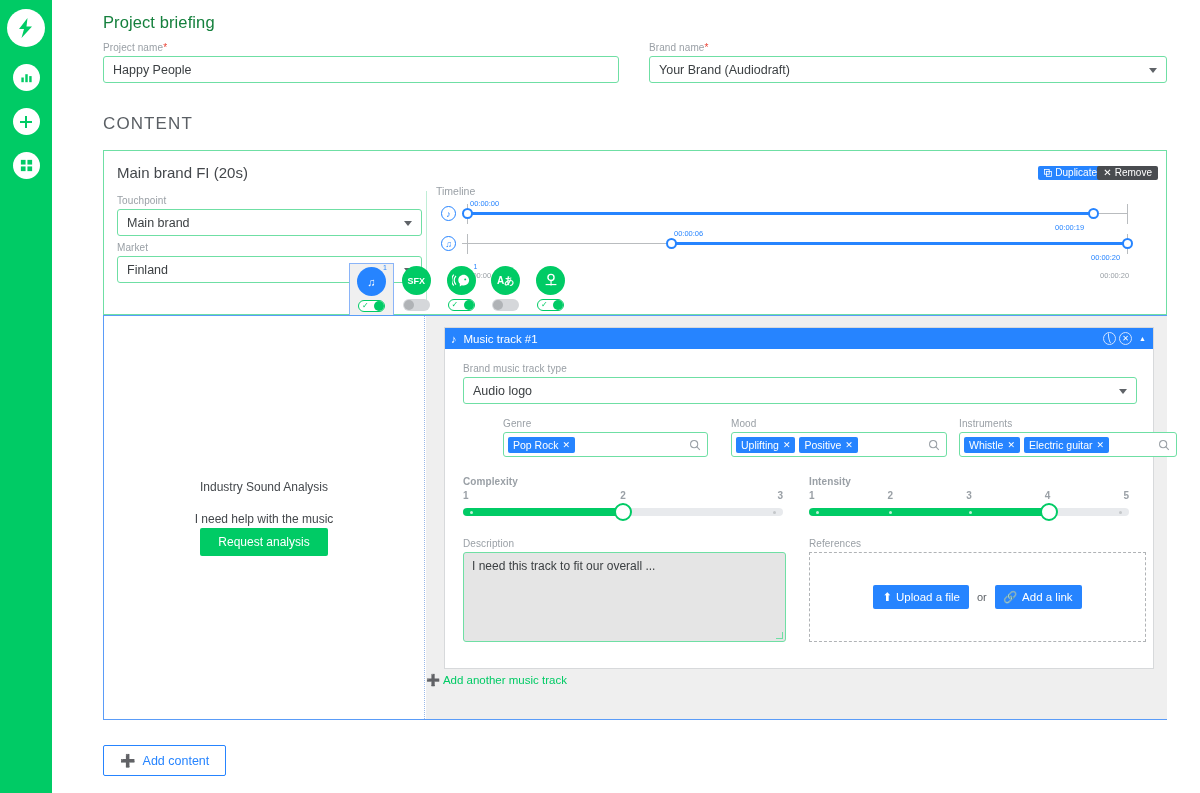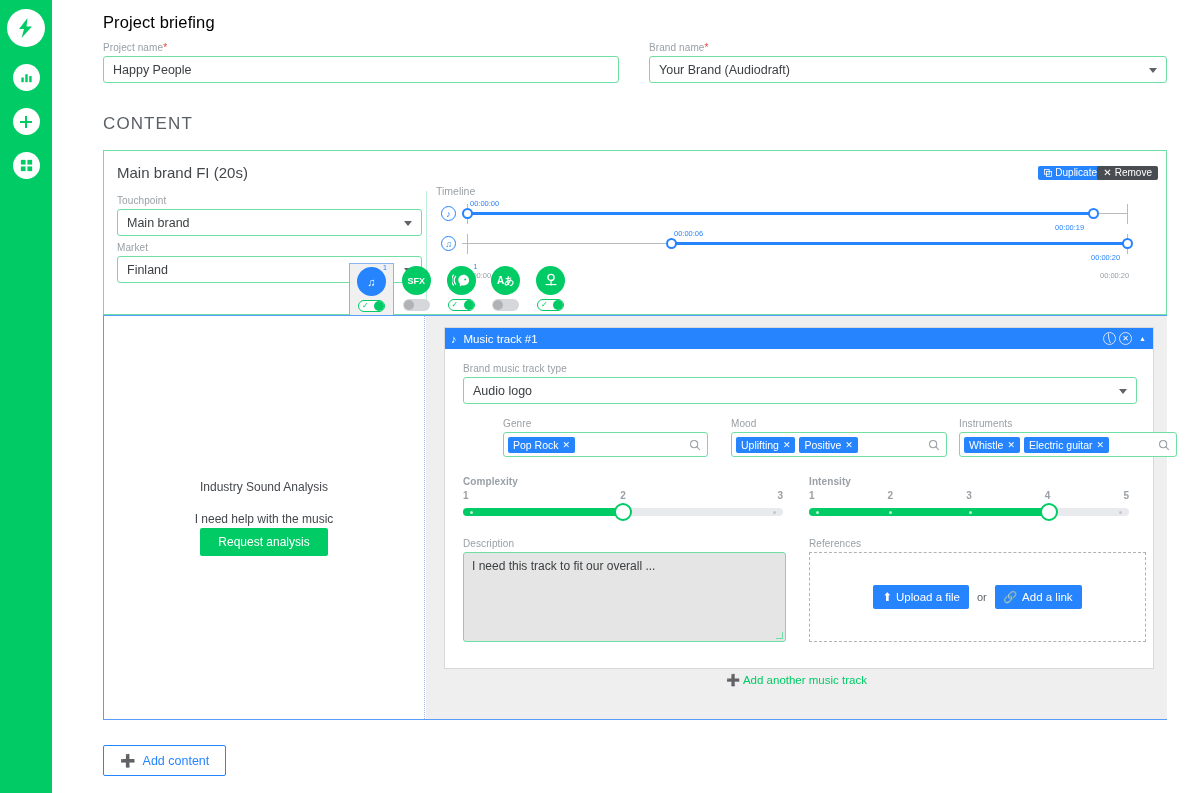--- a/index.html
+++ b/index.html
@@ -29,21 +29,21 @@
     display:flex; align-items:center; justify-content:center;
     cursor:pointer;
   }
   #sidebar .navbtn:first-of-type { margin-top:30px; }
 
   
   #content { position:absolute; left:52px; top:0; width:1148px; height:793px; }
 
   .page-title {
     position:absolute; left:51px; top:13px;
-    font-size:16.5px; color:#000000; letter-spacing:.1px;
+    font-size:16.5px; color:#15803d; letter-spacing:.1px;
   }
   .section-title {
     position:absolute; left:51px; top:114px;
     font-size:17px; color:#5a5f64; letter-spacing:1.1px;
   }
 
   .field-label {
     font-size:10px; color:#9aa0a6; margin-bottom:3px; letter-spacing:.1px;
   }
   .req { color:#ea4335; }
@@ -238,21 +238,21 @@
   }
   .bluebtn {
     background:#2684ff; color:#fff; font-size:11.5px;
     padding:5px 9px; border-radius:2px; cursor:pointer;
     display:flex; align-items:center; gap:4px;
   }
   #ref-or { font-size:11px; color:#5f6368; }
 
   #add-track {
     position:absolute; left:0; top:357px; width:741px;
-    text-align:center; font-size:11.5px; color:#00cb65; cursor:pointer;
+    font-size:11.5px; color:#00cb65; cursor:pointer;
   }
 
   #btn-add-content {
     position:absolute; left:51px; top:745px;
     border:1px solid #2684ff; color:#2684ff; background:#fff;
     font-size:12.5px; padding:7px 16px; border-radius:2px; cursor:pointer;
     display:flex; align-items:center; gap:7px;
   }
 </style>
 </head>

